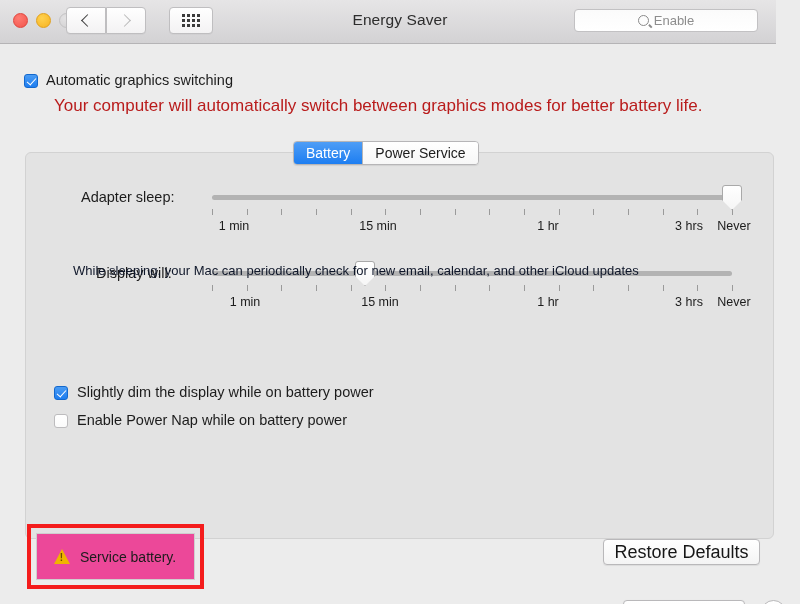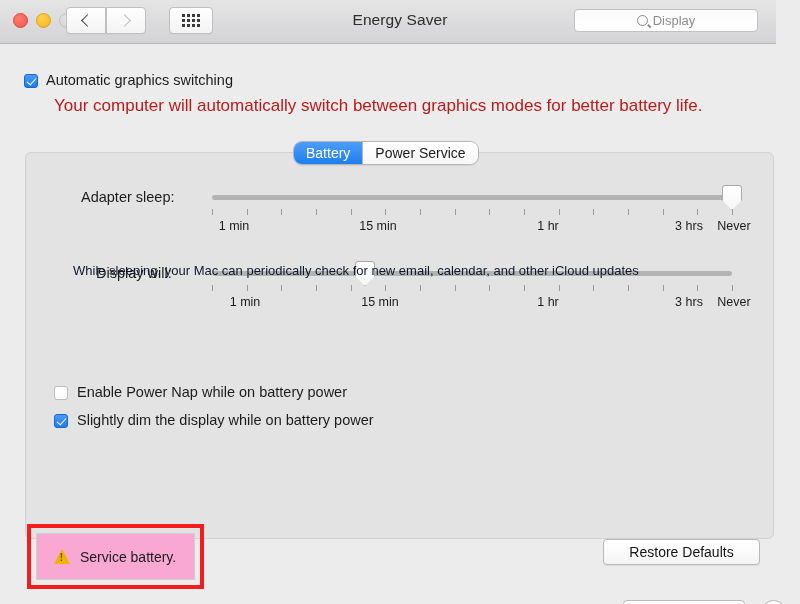--- a/index.html
+++ b/index.html
@@ -179,21 +179,21 @@
     font-size: 17px;
     color: #b91c1c;
   }
 
   
   .segbar {
     position: absolute;
     left: 293px; top: 97px;
     height: 24px;
     display: flex;
-    border-radius: 9px;
+    border-radius: 4px;
     overflow: hidden;
     border: 1px solid #b6b5b7;
     box-sizing: border-box;
     box-shadow: 0 0.5px 1px rgba(0,0,0,0.08);
   }
   .seg {
     font-size: 14px;
     display: flex;
     align-items: center;
     justify-content: center;
@@ -287,21 +287,21 @@
     left: 27px; top: 480px;
     width: 177px; height: 65px;
     border: 4px solid #f41c1c;
     box-sizing: border-box;
     background: transparent;
   }
   .service-pill {
     position: absolute;
     left: 36px; top: 489px;
     width: 159px; height: 47px;
-    background: #f9a8d4;
+    background: #ec4899;
     border: 1px solid #cfcfcf;
     box-sizing: border-box;
     display: flex;
     align-items: center;
     padding-left: 17px;
   }
   .warn-tri {
     width: 0; height: 0;
     border-left: 8.5px solid transparent;
     border-right: 8.5px solid transparent;
@@ -327,21 +327,21 @@
   
   .pushbtn {
     position: absolute;
     background: linear-gradient(to bottom, #ffffff, #f4f4f4);
     border: 1px solid #b9b8ba;
     border-radius: 4px;
     box-sizing: border-box;
     display: flex;
     align-items: center;
     justify-content: center;
-    font-size: 14px;
+    font-size: 18px;
     color: #161616;
     box-shadow: 0 0.5px 1px rgba(0,0,0,0.07);
   }
   .btn-restore { right: 40px; top: 495px; width: 157px; height: 26px; }
   .btn-schedule { right: 55px; top: 556px; width: 122px; height: 26px; }
 
   .helpbtn {
     position: absolute;
     right: 14px; top: 556px;
     width: 25px; height: 25px;
@@ -406,21 +406,21 @@
           <i></i>
           <i></i>
           <i></i>
       </span>
     </div>
 
     <div class="win-title">Energy Saver</div>
 
     <div class="searchfield">
       <span class="mag"></span>
-      <span class="search-ph">Display</span>
+      <span class="search-ph">Enable</span>
     </div>
   </div>
 
   <div class="content">
 
     <div class="ags-wrap checkrow">
       <span class="cbox on"></span>
       <span class="ags-label">Automatic graphics switching</span>
     </div>
     <div class="ags-sub">Your computer will automatically switch between graphics modes for better battery life.</div>
@@ -484,27 +484,27 @@
           <span class="ticklabel" style="left:33px;">1 min</span>
           <span class="ticklabel" style="left:168px;">15 min</span>
           <span class="ticklabel" style="left:336px;">1 hr</span>
           <span class="ticklabel" style="left:477px;">3 hrs</span>
           <span class="ticklabel" style="left:522px;">Never</span>
         </div>
       </div>
 
       <div class="opt-list">
         <div class="opt">
+          <span class="cbox on"></span>
+          <span class="opt-label">Slightly dim the display while on battery power</span>
+        </div>
+        <div class="opt">
           <span class="cbox off"></span>
           <span class="opt-label">Enable Power Nap while on battery power</span>
         </div>
-        <div class="opt">
-          <span class="cbox on"></span>
-          <span class="opt-label">Slightly dim the display while on battery power</span>
-        </div>
       </div>
       <div class="opt-sub">While sleeping, your Mac can periodically check for new email, calendar, and other iCloud updates</div>
     </div>
 
     <div class="segbar">
       <div class="seg active">Battery</div>
       <div class="seg inactive">Power Service</div>
     </div>
 
     <div class="service-pill">

